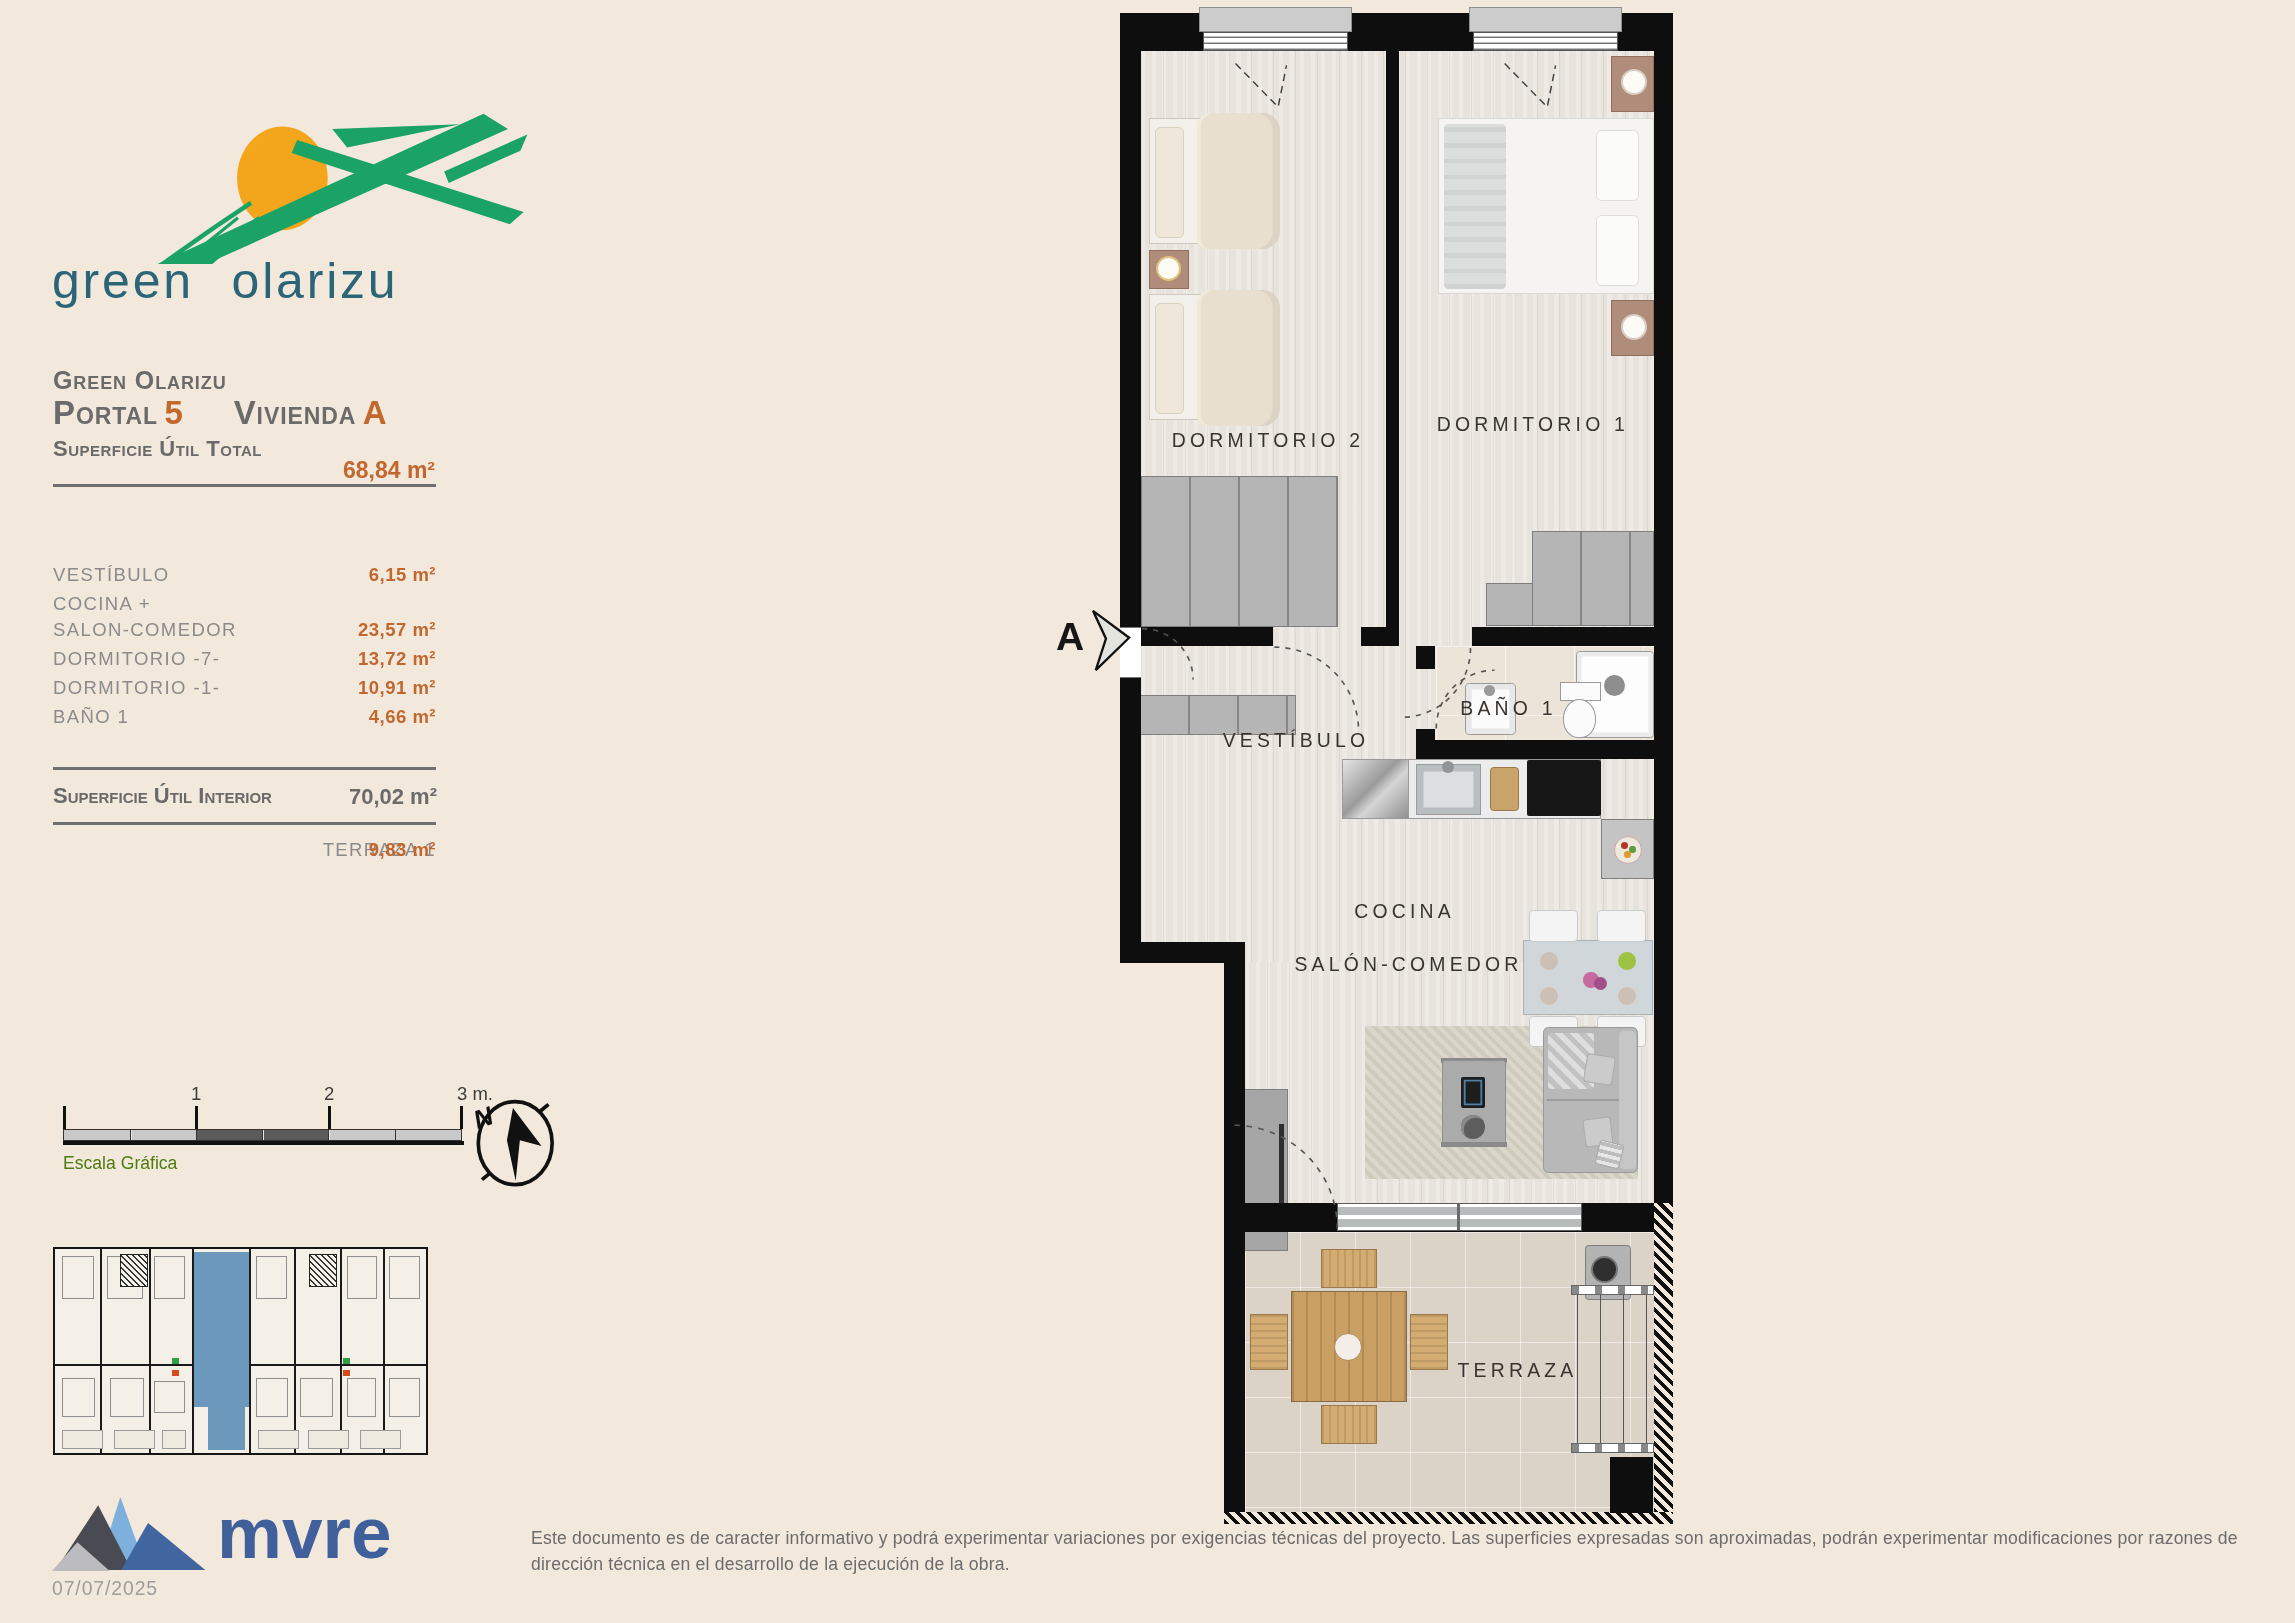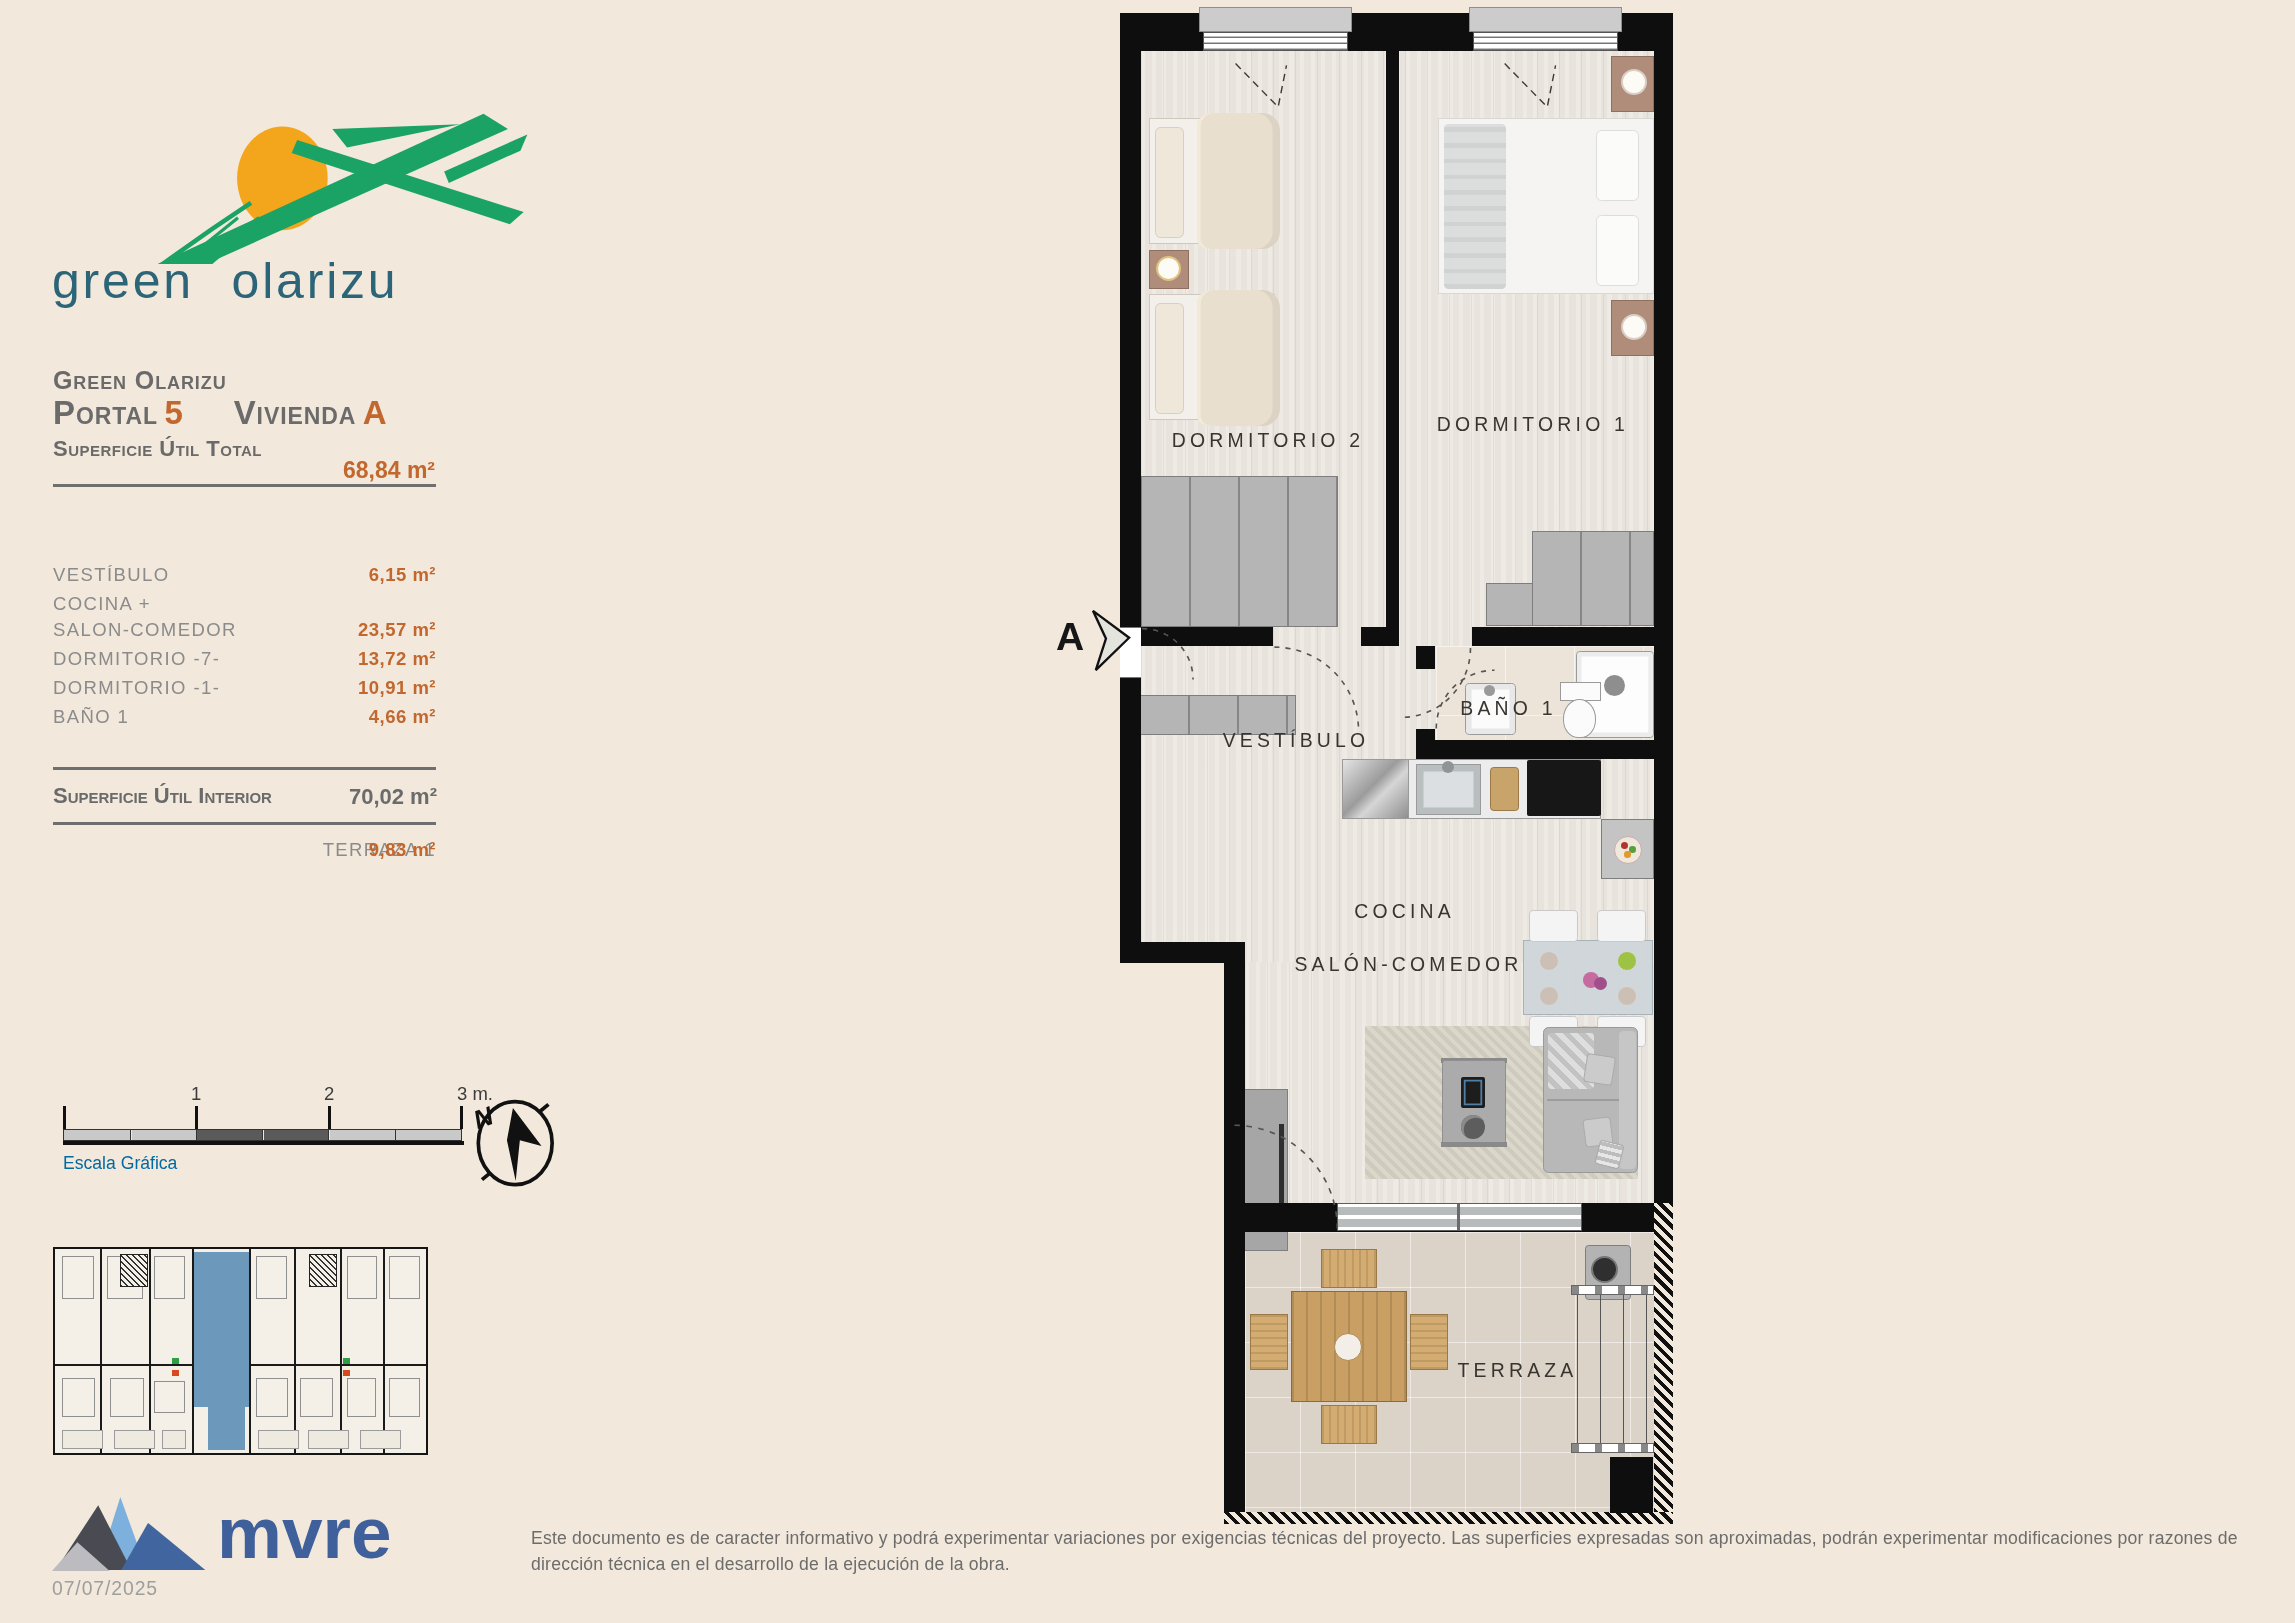--- a/index.html
+++ b/index.html
@@ -19,21 +19,21 @@
   .heading2 .orange{font-variant:normal;}
   .orange{color:#c2672d;}
   .gray{color:#6b6b6b;}
   .subhead{font-size:22px;letter-spacing:0.5px;}
   .totalval{font-size:23px;font-weight:700;color:#c2672d;text-align:right;}
   .rule{background:#6f6f6f;height:2.8px;}
   .rowline{position:absolute;left:53px;width:383px;height:26px;font-size:18.5px;color:#8b8b8b;letter-spacing:1.4px;}
   .rowline .val{position:absolute;right:0;top:0;font-weight:700;color:#c2672d;letter-spacing:0.5px;}
   .interior-label{font-size:22px;}
   .interior-val{font-size:22px;font-weight:700;color:#6b6b6b;}
-  .caption{font-size:17.6px;color:#0369a1;}
+  .caption{font-size:17.6px;color:#4d7c0f;}
   .datestamp{font-size:19.4px;color:#9e9e9e;letter-spacing:0.9px;}
   .disclaimer{font-size:17.6px;color:#6c6c6c;line-height:1.45;letter-spacing:0.2px;}
   .brand-text{font-size:73px;font-weight:700;color:#40609b;letter-spacing:0;}
 
   
   .sb-num{position:absolute;top:0;font-size:18.5px;color:#3c3c3c;}
   .sb-tick{position:absolute;top:23px;width:2.8px;height:23px;background:#111;}
   .sb-bar{position:absolute;top:46px;left:0;width:399px;height:12px;border:0.9px solid #333;box-sizing:border-box;}
   .sb-seg{position:absolute;top:0;height:10.2px;}
   .sb-base{position:absolute;top:58px;left:0;width:401px;height:3.7px;background:#111;}

